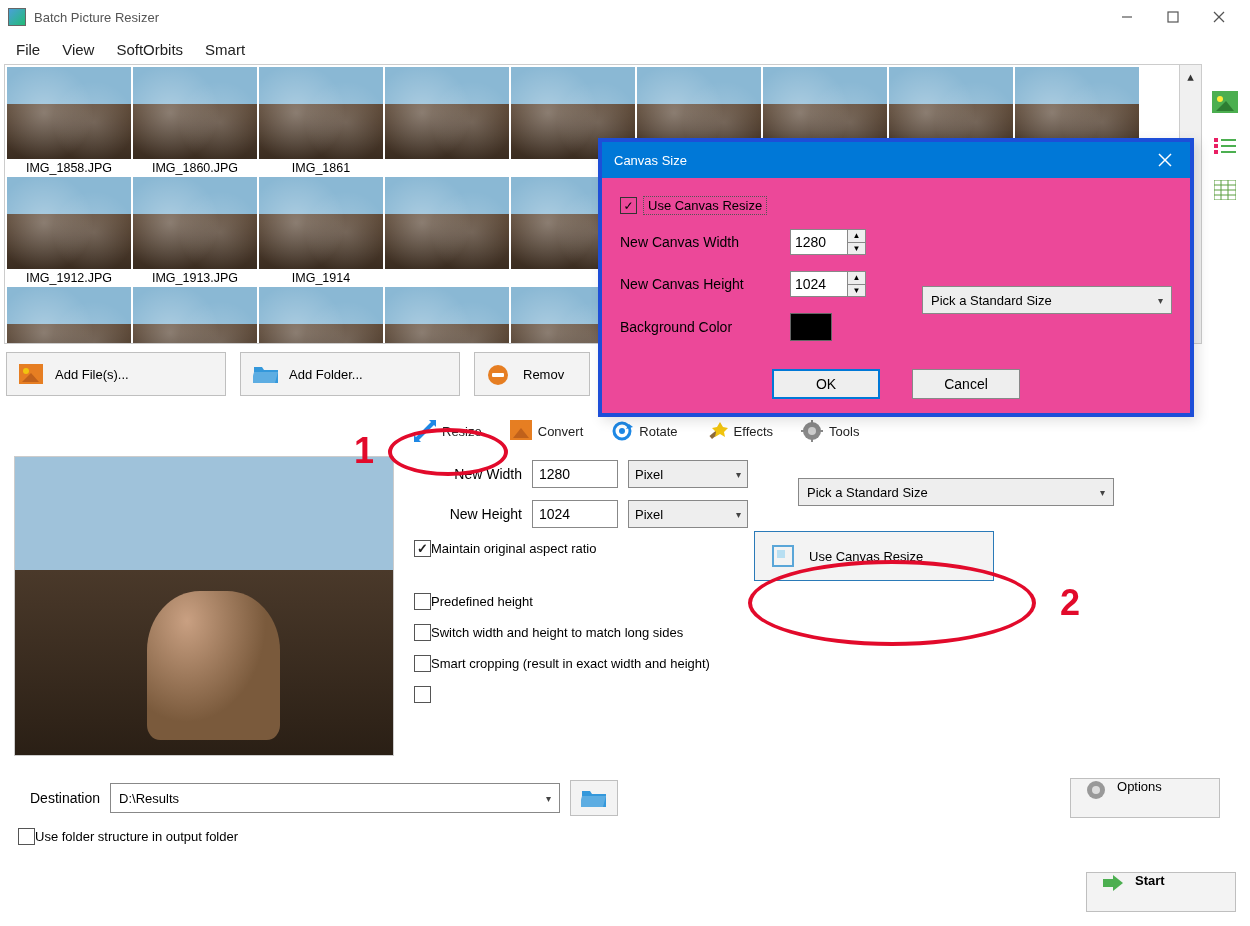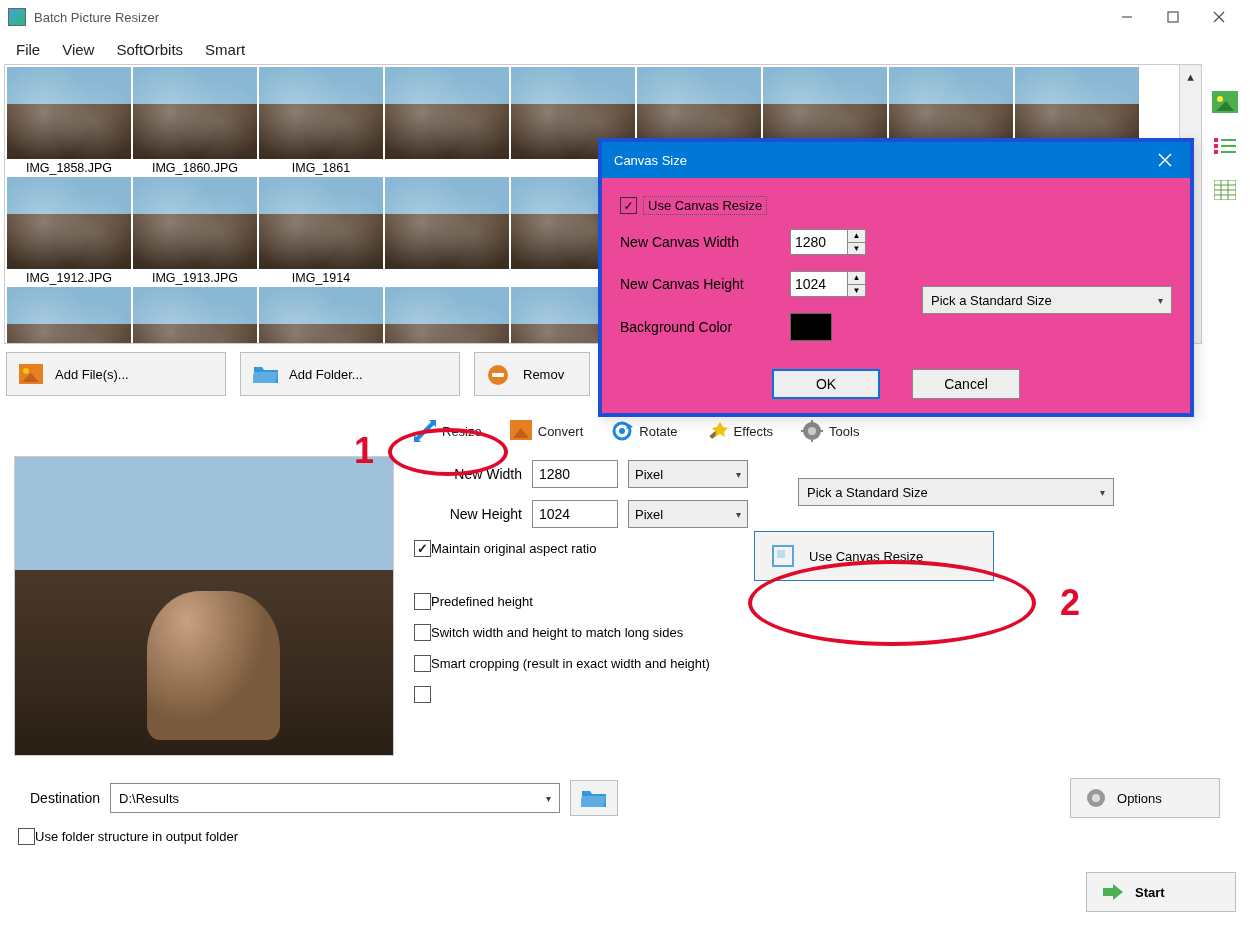--- a/index.html
+++ b/index.html
@@ -56,21 +56,21 @@
 .chk-row { display:flex; align-items:center; gap:0; margin-bottom:14px; font-size:14px; padding-left:0; }
 .chk { width:17px; height:17px; border:1px solid #555; display:inline-flex; align-items:center; justify-content:center; }
 .chk.checked::after { content:'✓'; font-size:13px; color:#222; font-weight:bold; }
 .canvas-btn { width:240px; height:50px; border:1px solid #2a7ab8; background:#f3f3f3; display:flex; align-items:center; gap:14px; padding:0 16px; font-size:15px; margin-left:340px; margin-top:-4px; }
 
 
 .dest-row { display:flex; align-items:center; gap:10px; padding:10px 30px; margin-top:12px; }
 .dest-row label { font-size:14px; }
 .dest-input { flex:1; height:30px; border:1px solid #888; padding:0 8px; font-size:14px; max-width:830px; display:flex; align-items:center; justify-content:space-between; }
 .dest-browse { width:48px; height:36px; border:1px solid #bfbfbf; background:#f3f3f3; display:flex; align-items:center; justify-content:center; }
-.options-btn, .start-btn { width:150px; height:40px; border:1px solid #bfbfbf; background:#f3f3f3; display:flex; align-items:center; gap:10px; padding:0 14px; font-size:15px; }
+.options-btn, .start-btn { width:150px; height:40px; border:1px solid #bfbfbf; background:#f3f3f3; display:flex; align-items:flex-start; gap:10px; padding:0 14px; font-size:15px; }
 .start-btn { background:#f3f3f3; font-weight:600; }
 
 
 .dialog { position:absolute; left:598px; top:138px; width:596px; border:4px solid #1d4ed8; background:#ec4899; z-index:50; box-shadow: 4px 4px 12px rgba(0,0,0,.12); }
 .dialog-title { height:36px; background:#0078d7; color:#fff; display:flex; align-items:center; padding:0 12px; font-size:15px; }
 .dialog-title .spacer { flex:1; }
 .dialog-title .close { font-size:18px; padding:4px 6px; }
 .dialog-body { padding:18px 18px 12px; }
 .d-chk-row { display:flex; align-items:center; margin-bottom:14px; }
 .d-chk { width:17px; height:17px; border:1px solid #333; display:inline-flex; align-items:center; justify-content:center; margin-right:6px; }

